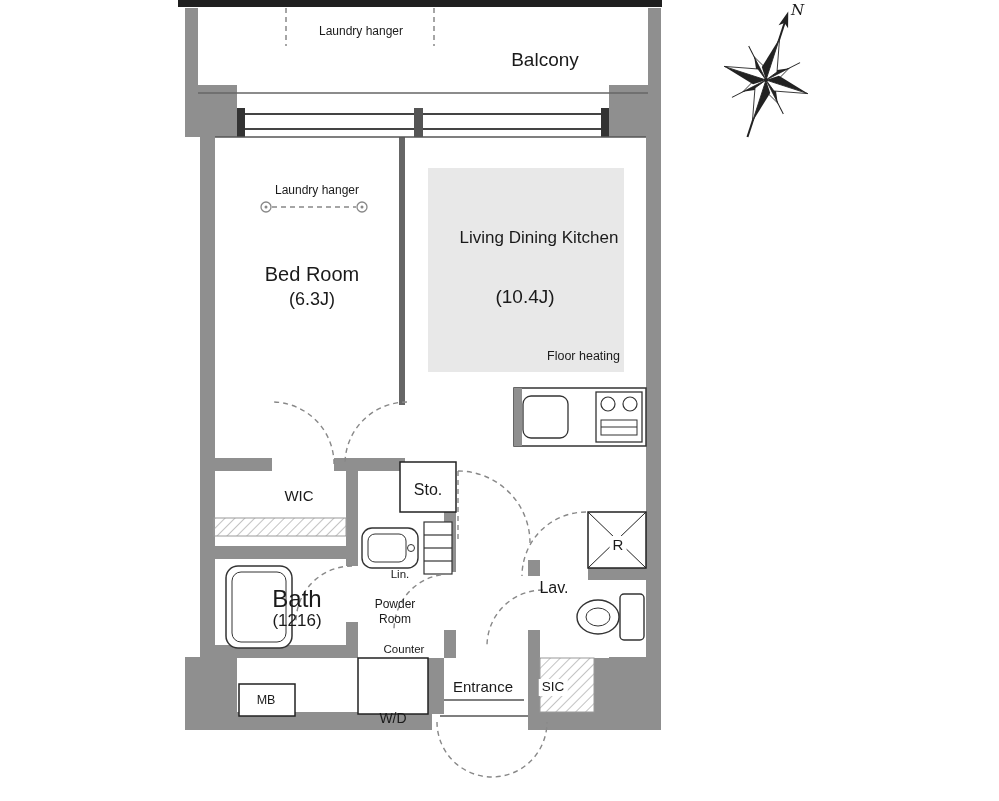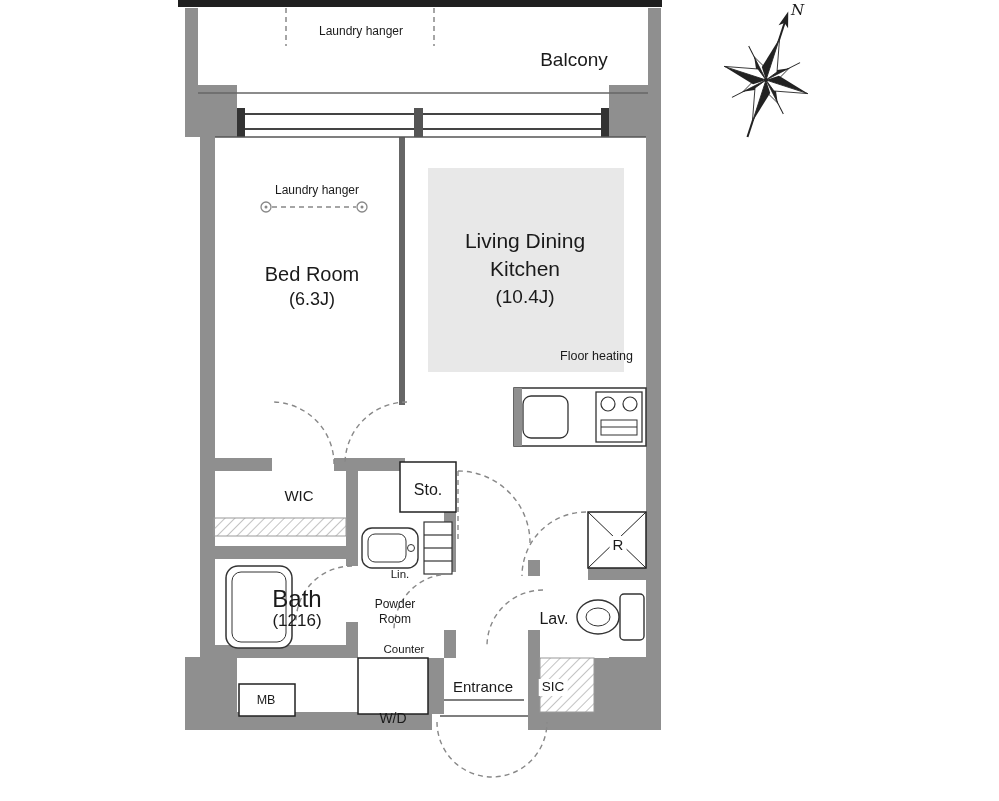--- a/index.html
+++ b/index.html
@@ -3,21 +3,21 @@
 <meta charset="utf-8">
 <style>
   * { margin:0; padding:0; box-sizing:border-box; }
   html,body { background:#ffffff; }
   body { font-family:"Liberation Sans", sans-serif; color:#1a1a1a; }
   .plan { position:relative; width:999px; height:801px; background:#fff; overflow:hidden; }
   .plan svg { position:absolute; left:0; top:0; }
   .lbl { position:absolute; transform:translateX(-50%); white-space:nowrap; text-align:center;
          color:#1a1a1a; line-height:1.25; }
   .lbl.wrap { white-space:normal; }
-  .lbl.right { transform:translateX(-100%); text-align:left;margin-left:13px; }
+  .lbl.right { transform:translateX(-100%); text-align:left; }
   .lbl.plain { transform:none; text-align:left; }
   .chip { background:#fff; padding:0 3px; }
   .serif-italic { font-family:"DejaVu Serif", serif; font-style:italic; }
 </style>
 </head>
 <body>
 
 <div class="plan">
 
   <svg width="999" height="801" viewBox="0 0 999 801">
@@ -180,42 +180,42 @@
         </g>
       <g transform="rotate(270)">
           <path d="M0,0 L-8,-11 L0,-44 Z" fill="#222"></path>
           <path d="M0,0 L8,-11 L0,-44 Z" fill="#fff" stroke="#222" stroke-width="0.8"></path>
         </g>
       <circle cx="0" cy="0" r="2" fill="#222"></circle>
       <path d="M0,-72 L-5,-56 L0,-60 L5,-56 Z" fill="#222" stroke="none"></path>
     </g>
   </svg>
 
-  <div class="lbl" style="left:545px; top:48px; font-size:19px;margin-left:29px;">Balcony</div>
+  <div class="lbl" style="left:545px; top:48px; font-size:19px;">Balcony</div>
   <div class="lbl" style="left:361px; top:24px; font-size:12px;">Laundry hanger</div>
 
   <div class="lbl" style="left:317px; top:183px; font-size:12px;">Laundry hanger</div>
   <div class="lbl" style="left:312px; top:262px; font-size:20px;">Bed Room</div>
   <div class="lbl" style="left:312px; top:288px; font-size:18px;">(6.3J)</div>
 
-  <div class="lbl wrap" style="left:525px; top:227px; width:175px; font-size:21px; line-height:1.32;">Living Dining Kitchen</div>
+  <div class="lbl wrap" style="left:539px; top:227px; width:175px; font-size:17px; line-height:1.32;">Living Dining Kitchen</div>
   <div class="lbl" style="left:525px; top:285px; font-size:19px;">(10.4J)</div>
   <div class="lbl right" style="left:620px; top:349px; font-size:12.5px;">Floor heating</div>
 
   <div class="lbl" style="left:299px; top:487px; font-size:15px;">WIC</div>
   <div class="lbl" style="left:428px; top:480px; font-size:16px;">Sto.</div>
 
   <div class="lbl" style="left:297px; top:584px; font-size:24px;">Bath</div>
   <div class="lbl" style="left:297px; top:610px; font-size:17px;">(1216)</div>
 
   <div class="lbl" style="left:400px; top:567px; font-size:11.5px;">Lin.</div>
   <div class="lbl wrap" style="left:395px; top:597px; width:66px; font-size:12px;">Powder Room</div>
   <div class="lbl" style="left:391px; top:642px; font-size:11.5px;margin-left:13px;">Counter</div>
 
   <div class="lbl" style="left:393px; top:710px; font-size:14px;">W/D</div>
-  <div class="lbl" style="left:554px; top:609px; font-size:16px;text-align:right;">Lav.</div>
+  <div class="lbl" style="left:554px; top:578px; font-size:16px;text-align:right;">Lav.</div>
   <div class="lbl chip" style="left:618px; top:536px; font-size:15px;">R</div>
   <div class="lbl" style="left:483px; top:678px; font-size:15px;">Entrance</div>
   <div class="lbl chip" style="left:553px; top:679px; font-size:13.5px;">SIC</div>
   <div class="lbl" style="left:266px; top:693px; font-size:12.5px;">MB</div>
 
   <div class="lbl plain serif-italic" style="left:791px; top:1px; font-size:15px;">N</div>
 </div>
 
 </body></html>

